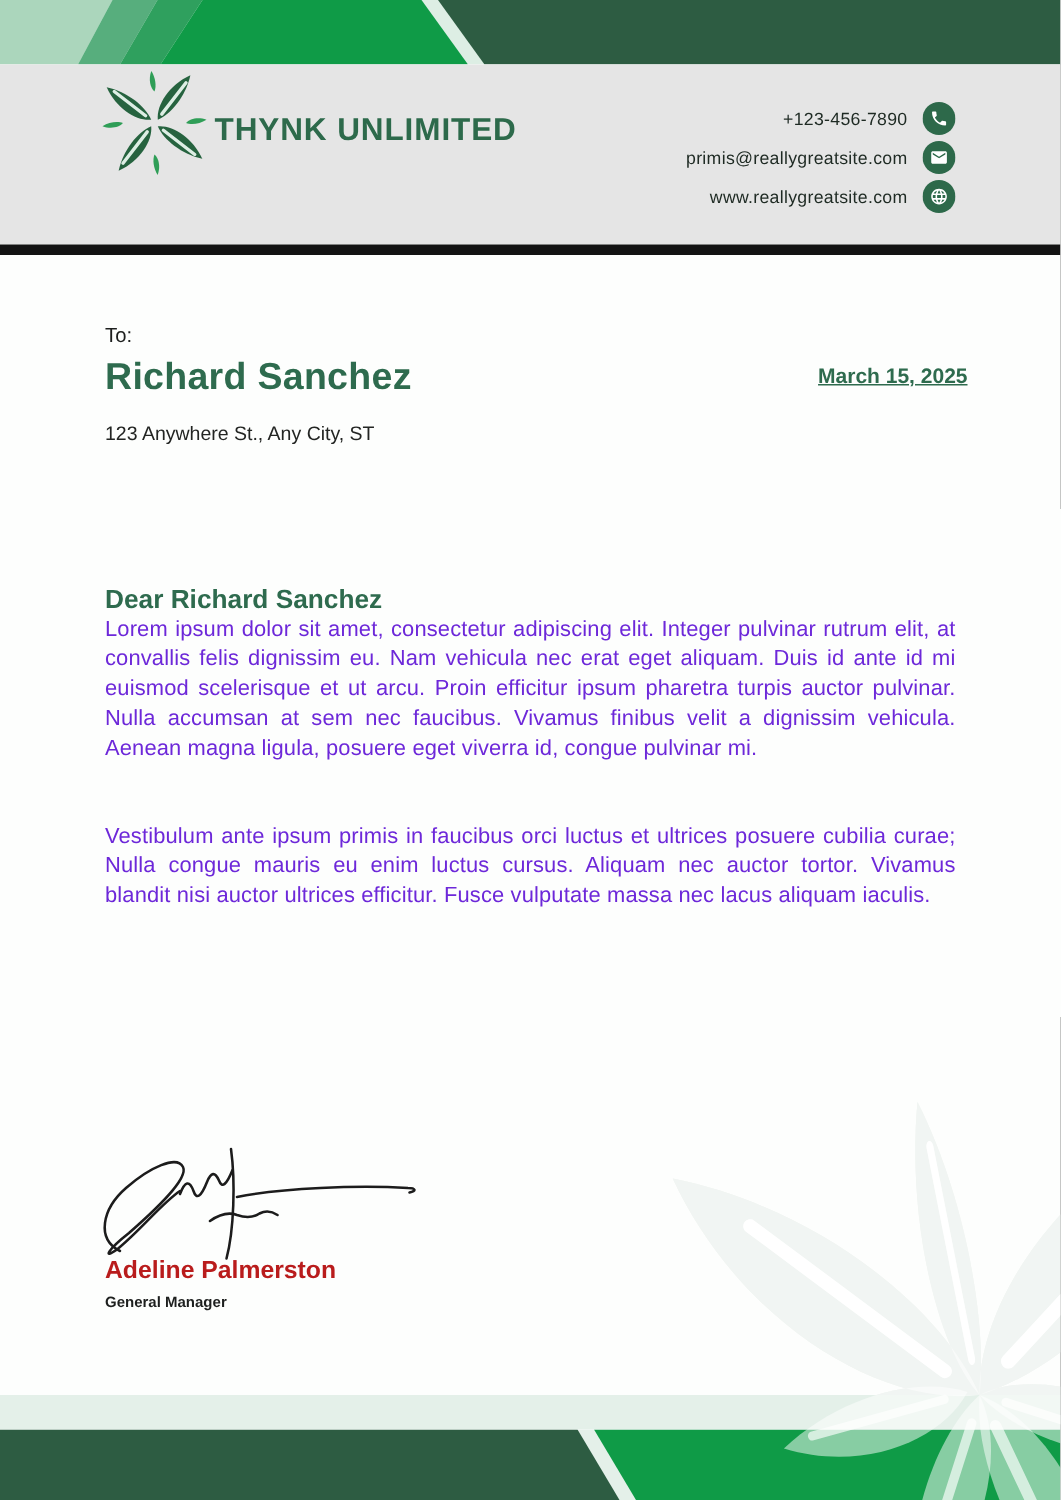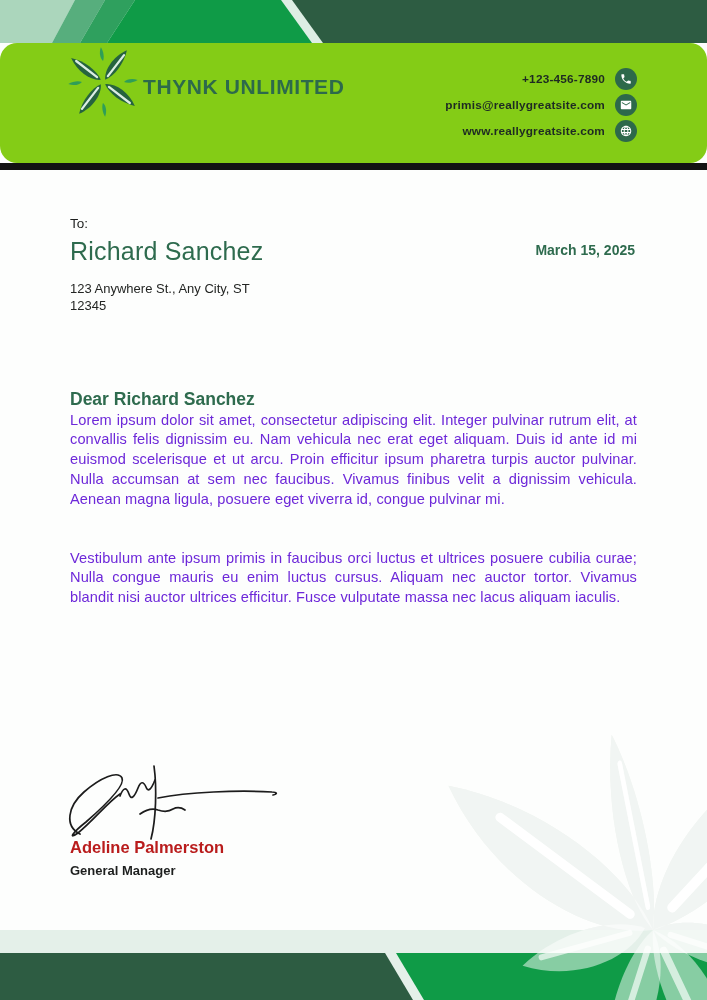--- a/index.html
+++ b/index.html
@@ -6,47 +6,47 @@
   .page{
     position:relative;width:707px;height:1000px;margin:0 auto;
     background:#fdfefd;overflow:hidden;
     font-family:"Liberation Sans","DejaVu Sans",sans-serif;
   }
   .abs{position:absolute;}
   svg{display:block;}
 
   
   .top-banner{left:0;top:0;width:707px;height:43px;z-index:4;}
-  .header-band{left:0;top:43px;width:707px;height:120px;background:#84cc16;z-index:4;border-radius:17px;}
+  .header-band{left:0;top:43px;width:707px;height:120px;background:#e5e5e5;z-index:4;}
   .black-bar{left:0;top:163px;width:707px;height:7px;background:#131313;z-index:4;}
   .logo{left:64px;top:-1px;width:78px;height:80px;}
   .brand-name{
     left:143px;top:32px;font-size:21px;font-weight:800;color:#2d6a4b;
     letter-spacing:.6px;white-space:nowrap;
   }
   .contact{right:70px;top:25px;display:flex;flex-direction:column;gap:4px;align-items:flex-end;}
   .contact-row{display:flex;align-items:center;gap:10px;height:22px;}
-  .contact-row span{font-size:11.8px;color:#1e2a23;letter-spacing:.2px;font-weight:bold;}
+  .contact-row span{font-size:11.8px;color:#1e2a23;letter-spacing:.2px;}
 
   
   .content{z-index:5;}
   .to-label{left:70px;top:216px;font-size:13.5px;font-weight:400;color:#1d1f1e;}
-  .recipient{left:70px;top:237px;font-size:25px;font-weight:400;color:#2e6b4e;letter-spacing:.2px;}
-  .date{right:72px;top:242px;font-size:14px;font-weight:700;color:#2e6b4e;}
+  .recipient{left:70px;top:237px;font-size:25px;font-weight:700;color:#2e6b4e;letter-spacing:.2px;}
+  .date{right:62px;top:242px;font-size:14px;font-weight:700;color:#2e6b4e;text-decoration:underline;}
   .address{left:70px;top:281px;font-size:13px;color:#232523;line-height:16.5px;}
   .salutation{left:70px;top:365px;font-size:17.5px;font-weight:700;color:#2e6b4e;margin-top:24px;}
   .para{
     left:70px;width:567px;font-size:14.6px;line-height:19.8px;color:#6d28d9;
     text-align:justify;letter-spacing:.1px;
   }
   .para1{top:396px;}
   .para2{top:534px;}
   .signature-svg{left:62px;top:750px;z-index:5;}
   .sig-name{left:70px;top:838px;font-size:16.5px;font-weight:700;color:#b91c1c;}
-  .sig-role{left:70px;top:863px;font-size:13px;font-weight:700;color:#1d1f1e;}
+  .sig-role{left:70px;top:863px;font-size:10px;font-weight:700;color:#1d1f1e;}
 
   
   .wm-under{left:0;top:0;width:707px;height:1000px;z-index:1;pointer-events:none;}
   .footer-band{left:0;top:930px;width:707px;height:23px;background:#e4f0e9;z-index:2;}
   .footer-banner{left:0;top:953px;width:707px;height:47px;z-index:2;}
   .wm-over{left:0;top:0;width:707px;height:1000px;z-index:3;pointer-events:none;}
   .wmU .lf{fill:#e3ebe6;}
   .wmU .mid{stroke:#fdfefd;stroke-width:4;stroke-linecap:round;fill:none;}
   .wmO .lf{fill:#ffffff;fill-opacity:.5;}
   .wmO .mid{stroke:#ffffff;stroke-opacity:.65;stroke-width:4;stroke-linecap:round;fill:none;}
@@ -213,21 +213,20 @@
       </div>
     </div>
   </div>
   <div class="abs black-bar"></div>
 
   <div class="abs content to-label">To:</div>
   <div class="abs content recipient">Richard Sanchez</div>
   <div class="abs content date">March 15, 2025</div>
   <div class="abs content address">
     <div>123 Anywhere St., Any City, ST</div>
-    <div>12345</div>
   </div>
   <div class="abs content salutation">Dear Richard Sanchez</div>
   <p class="abs content para para1">Lorem ipsum dolor sit amet, consectetur adipiscing elit. Integer pulvinar rutrum elit, at convallis felis dignissim eu. Nam vehicula nec erat eget aliquam. Duis id ante id mi euismod scelerisque et ut arcu. Proin efficitur ipsum pharetra turpis auctor pulvinar. Nulla accumsan at sem nec faucibus. Vivamus finibus velit a dignissim vehicula. Aenean magna ligula, posuere eget viverra id, congue pulvinar mi.</p>
   <p class="abs content para para2">Vestibulum ante ipsum primis in faucibus orci luctus et ultrices posuere cubilia curae; Nulla congue mauris eu enim luctus cursus. Aliquam nec auctor tortor. Vivamus blandit nisi auctor ultrices efficitur. Fusce vulputate massa nec lacus aliquam iaculis.</p>
 
   <svg class="abs signature-svg" width="230" height="95" viewBox="0 0 230 95">
     <g stroke="#1c1c1c" stroke-width="1.7" fill="none" stroke-linecap="round" stroke-linejoin="round">
       <path d="M18 84 C 2 76 6 56 22 42 C 38 28 56 20 60 28 C 64 36 40 58 24 72 C 10 83 6 90 16 83 C 32 70 46 52 58 44"></path>
       <path d="M58 46 q 5 -13 9 -2 q 3 9 9 -6 q 4 -10 8 -1 q 3 8 9 -7"></path>
       <path d="M92 16 C 95 38 94 70 89 89"></path>

